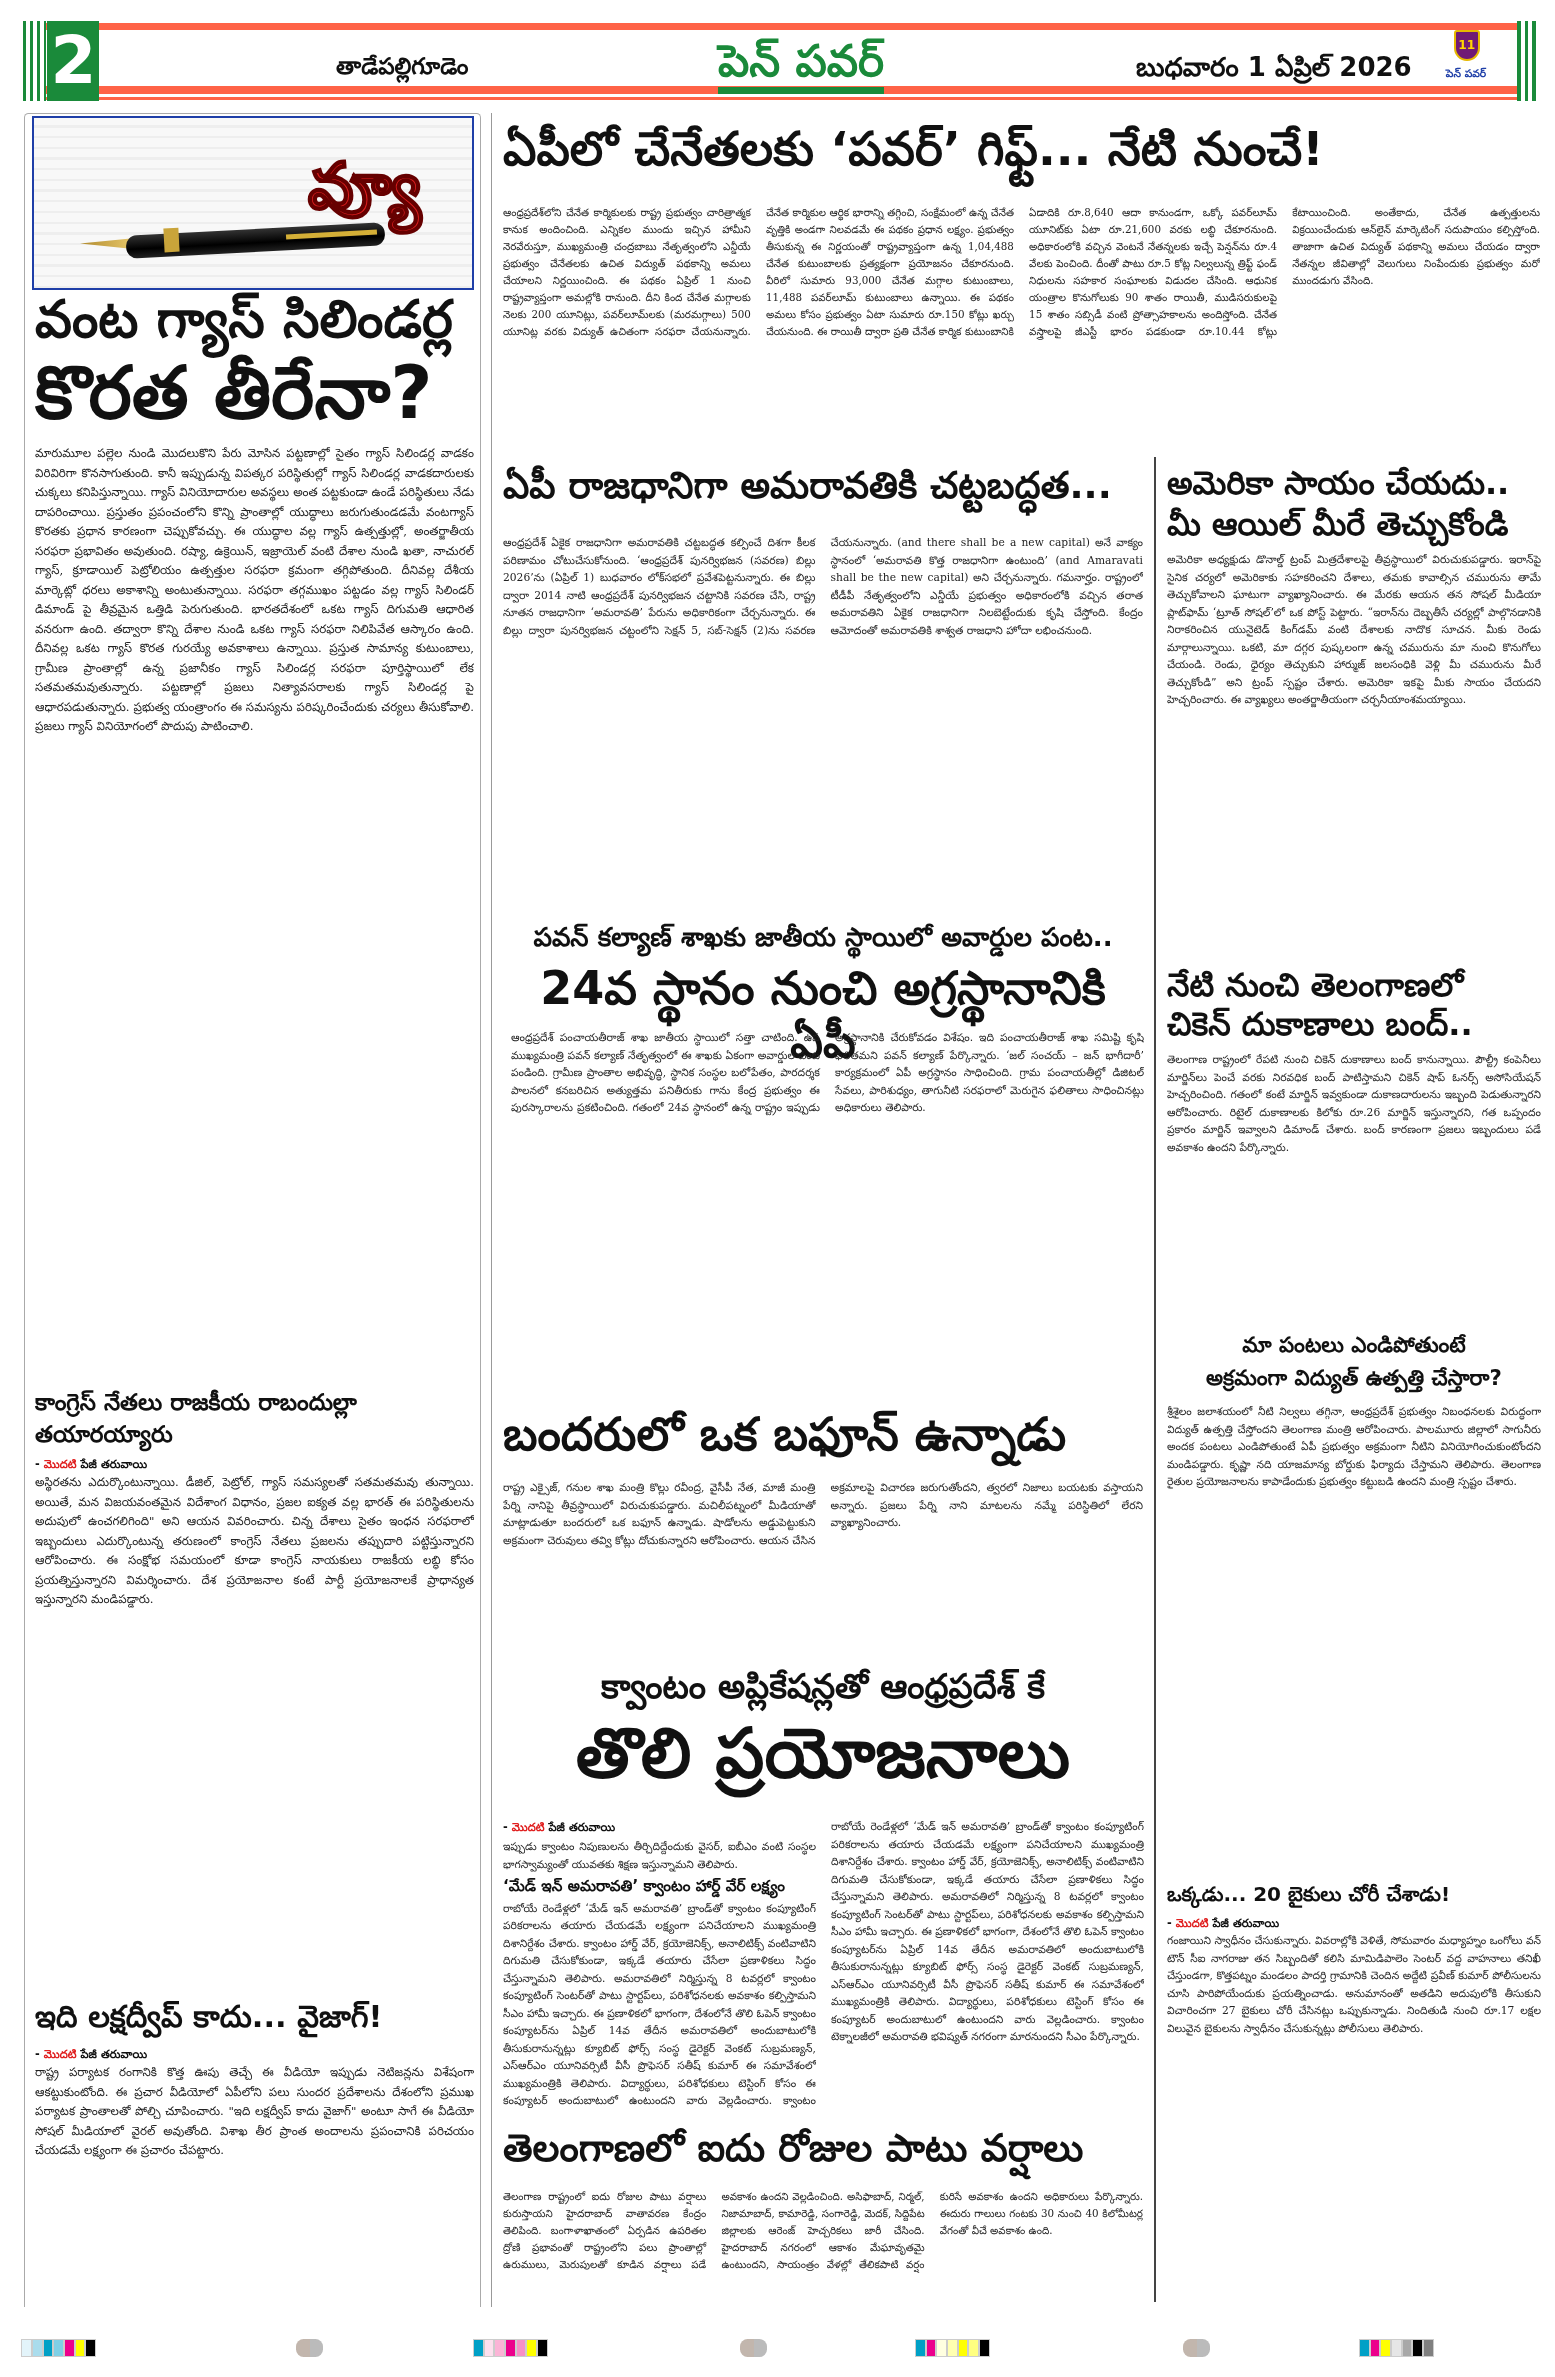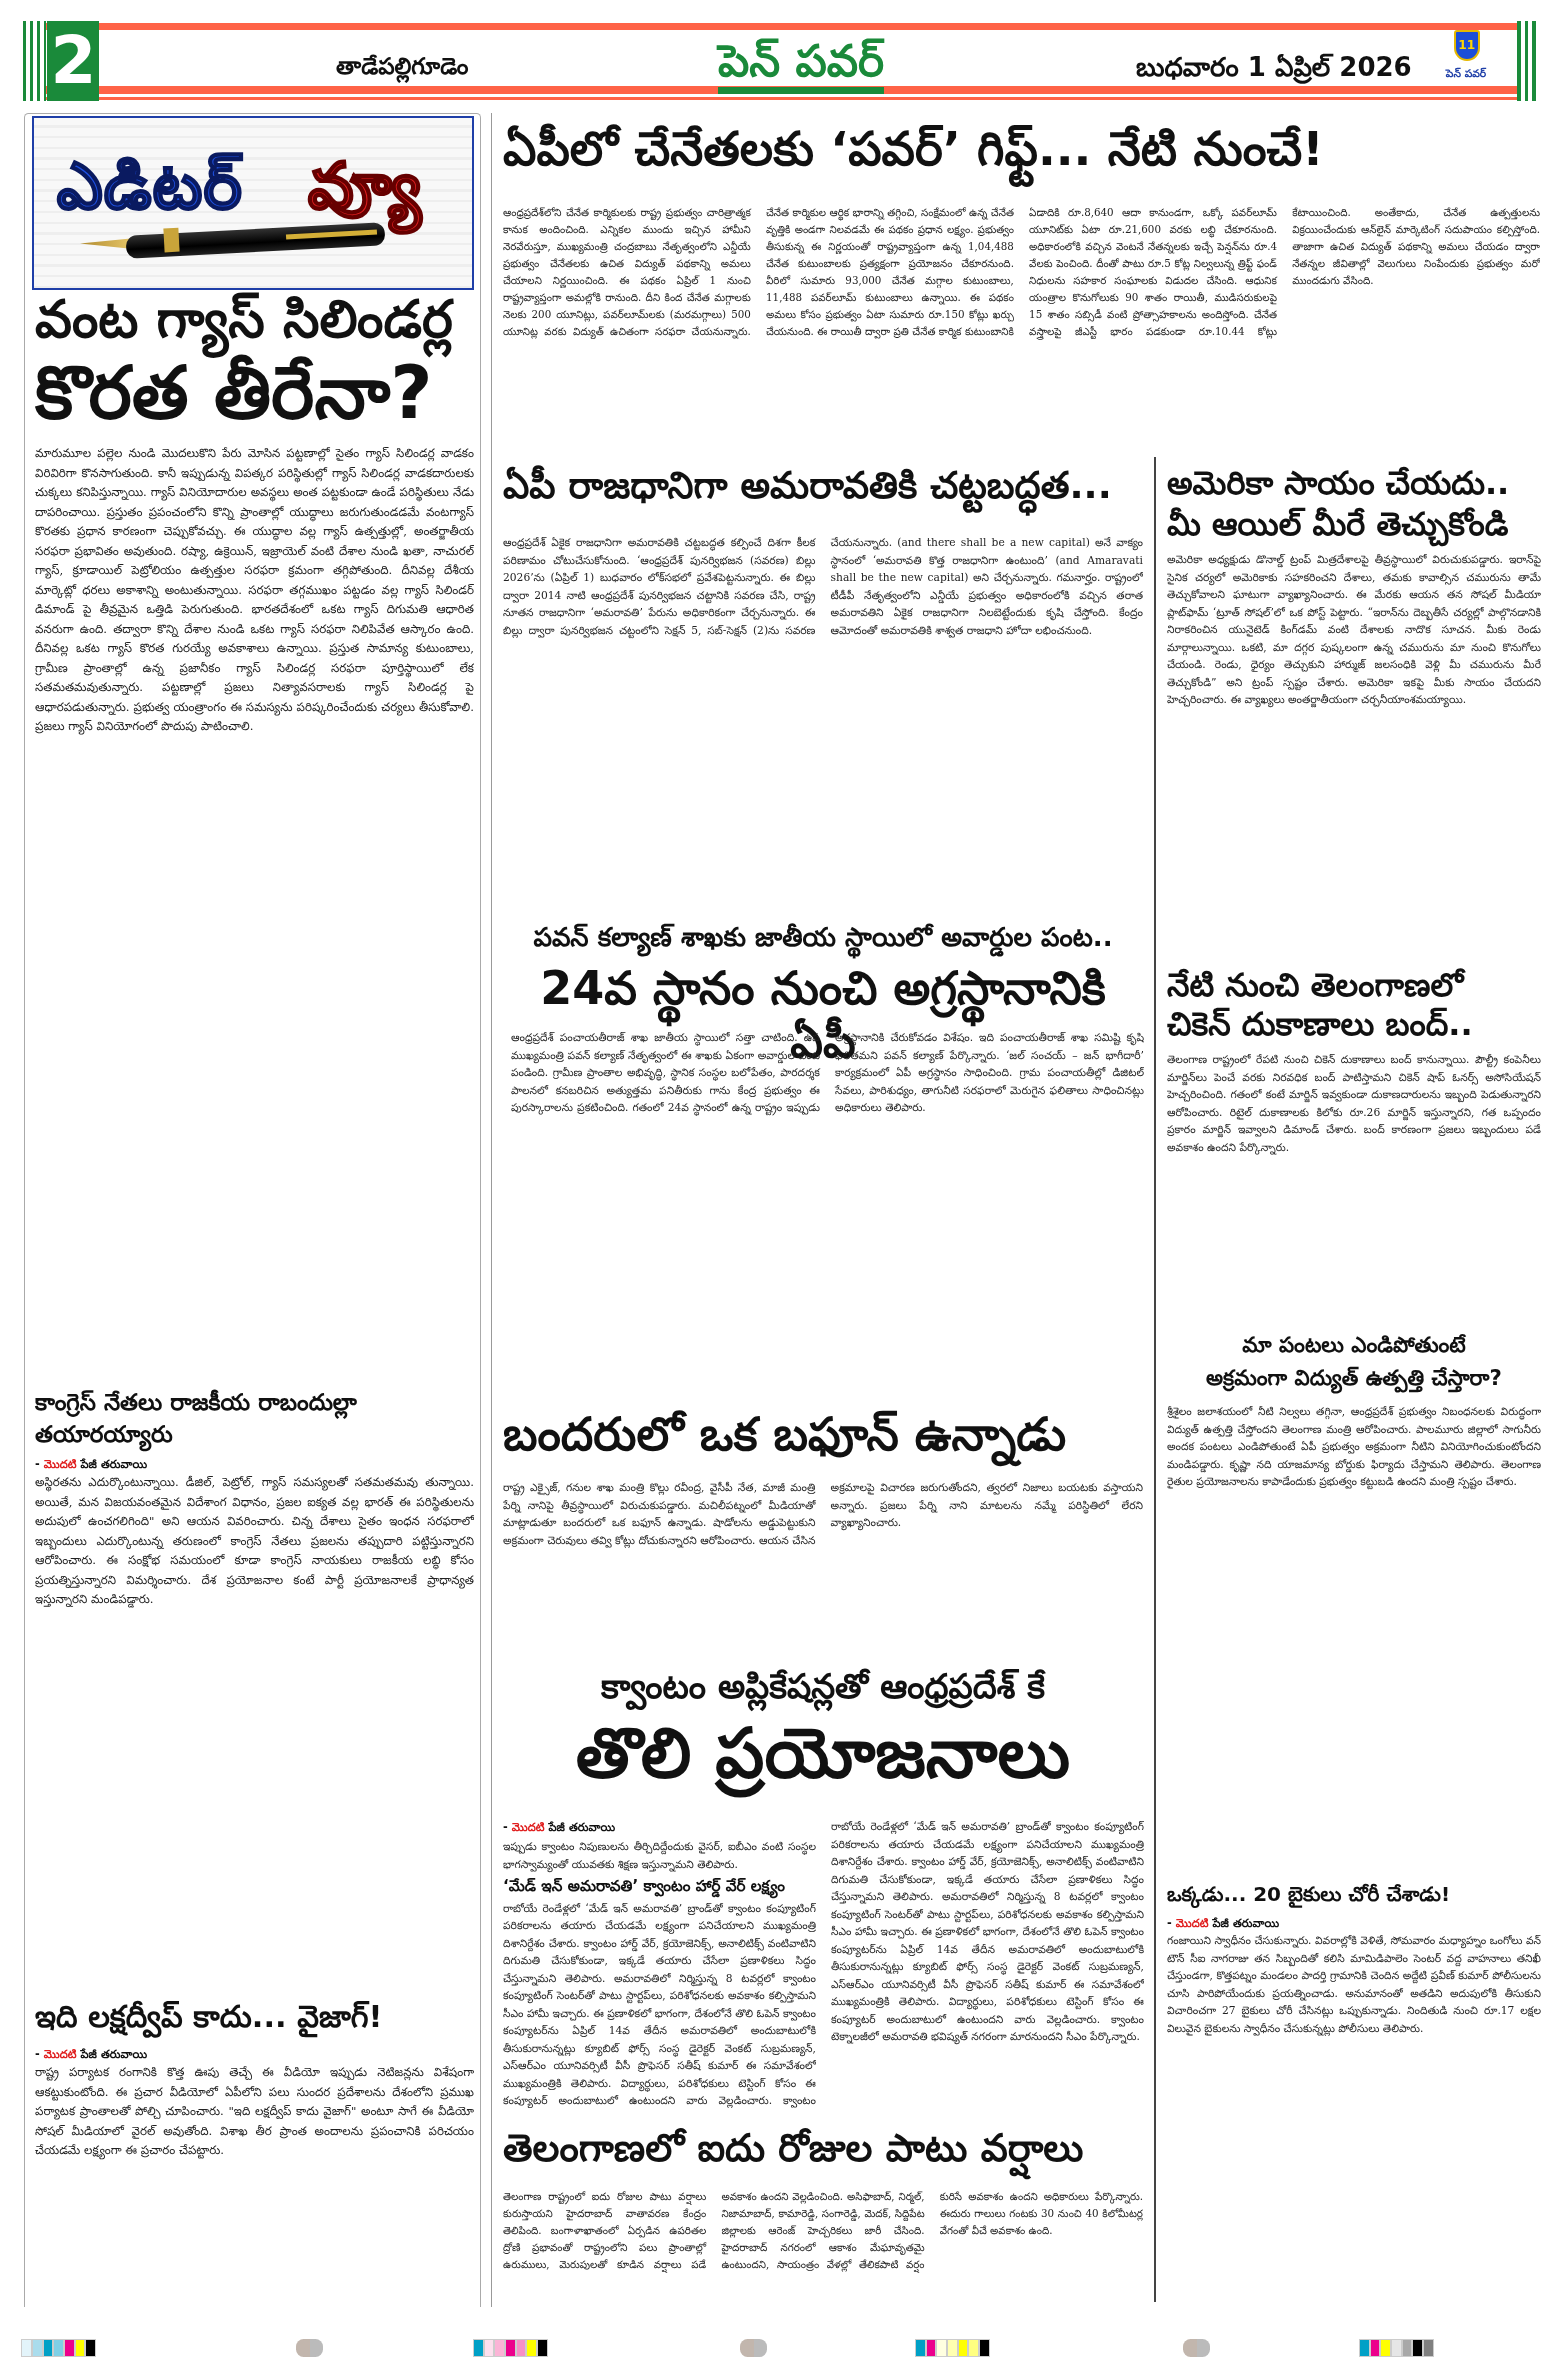--- a/index.html
+++ b/index.html
@@ -16,21 +16,21 @@
      background: repeating-linear-gradient(90deg, #1a8a3a 0 3px, #fff 3px 6.9px); }
   .mh-page-box { position: absolute; left: 24.4px; top: 0; width: 52px; height: 80px; background: #1a8a3a;
      color: #fff; font-family: "DejaVu Sans", sans-serif; font-weight: 900; font-size: 66px; line-height: 80px; text-align: center; }
   .mh-green-bars-right { position: absolute; right: 0; top: 0; width: 23px; height: 80px;
      background: repeating-linear-gradient(90deg, #1a8a3a 0 3.8px, #fff 3.8px 7.6px); }
   .mh-place { position: absolute; left: 313px; top: 32px; font-size: 23px; font-weight: 600; text-align: right; }
   .mh-title { position: absolute; left: 695px; top: 13.7px; font-size: 44px; font-weight: 700; color: #1a8a3a;
      border-bottom: 7.6px solid #1a8a3a; line-height: 52px; }
   .mh-date { position: absolute; left: 1113px; top: 30.5px; font-size: 26px; font-weight: 700; }
   .mh-logo { position: absolute; left: 1420px; top: 9.1px; width: 46px; height: 61px; }
-  .mh-logo .shield { position: absolute; left: 10.7px; top: 0; width: 26px; height: 30.5px; background: #1d4ed8;
+  .mh-logo .shield { position: absolute; left: 10.7px; top: 0; width: 26px; height: 30.5px; background: #701a75;
      border: 2.3px solid #e6b800; border-radius: 3px 3px 13px 13px; color: #ffd700; font-weight: 900; font-size: 12.2px; text-align: center; line-height: 26px; }
   .mh-logo .logo-text { position: absolute; left: 0; top: 37px; width: 46px; text-align: center; font-size: 10.7px; font-weight: 700; color: #1f3fa8; }
 
   
   .vrule { position: absolute; width: 1.5px; background: #444; }
 
   
   .left-frame { position: absolute; left: 24.4px; top: 113px; width: 457px; height: 2194px; border-left: 0.8px solid #aaa; border-right: 0.8px solid #aaa; border-top: 0.8px solid #aaa; border-radius: 4.6px 4.6px 0 0; }
 
   
@@ -79,21 +79,20 @@
   <div class="mh-logo">
     <div class="shield">11</div>
     <div class="logo-text">పెన్ పవర్</div>
   </div>
   <div class="mh-green-bars-right"></div>
 </div>
 
 <div class="left-frame"></div>
 
 <div class="ev-banner">
-  <div class="ev-blue">ఎడిటర్</div>
   <div class="ev-red">వ్యూ</div>
   <div class="ev-pen">
     <div class="nib"></div>
       <div class="barrel"></div>
       <div class="band"></div>
       <div class="clip"></div>
   </div>
 </div>
 
 <div class="abs hl" style="left:35px;top:290px;width:439px;font-size:52px;">వంట గ్యాస్ సిలిండర్ల</div>

